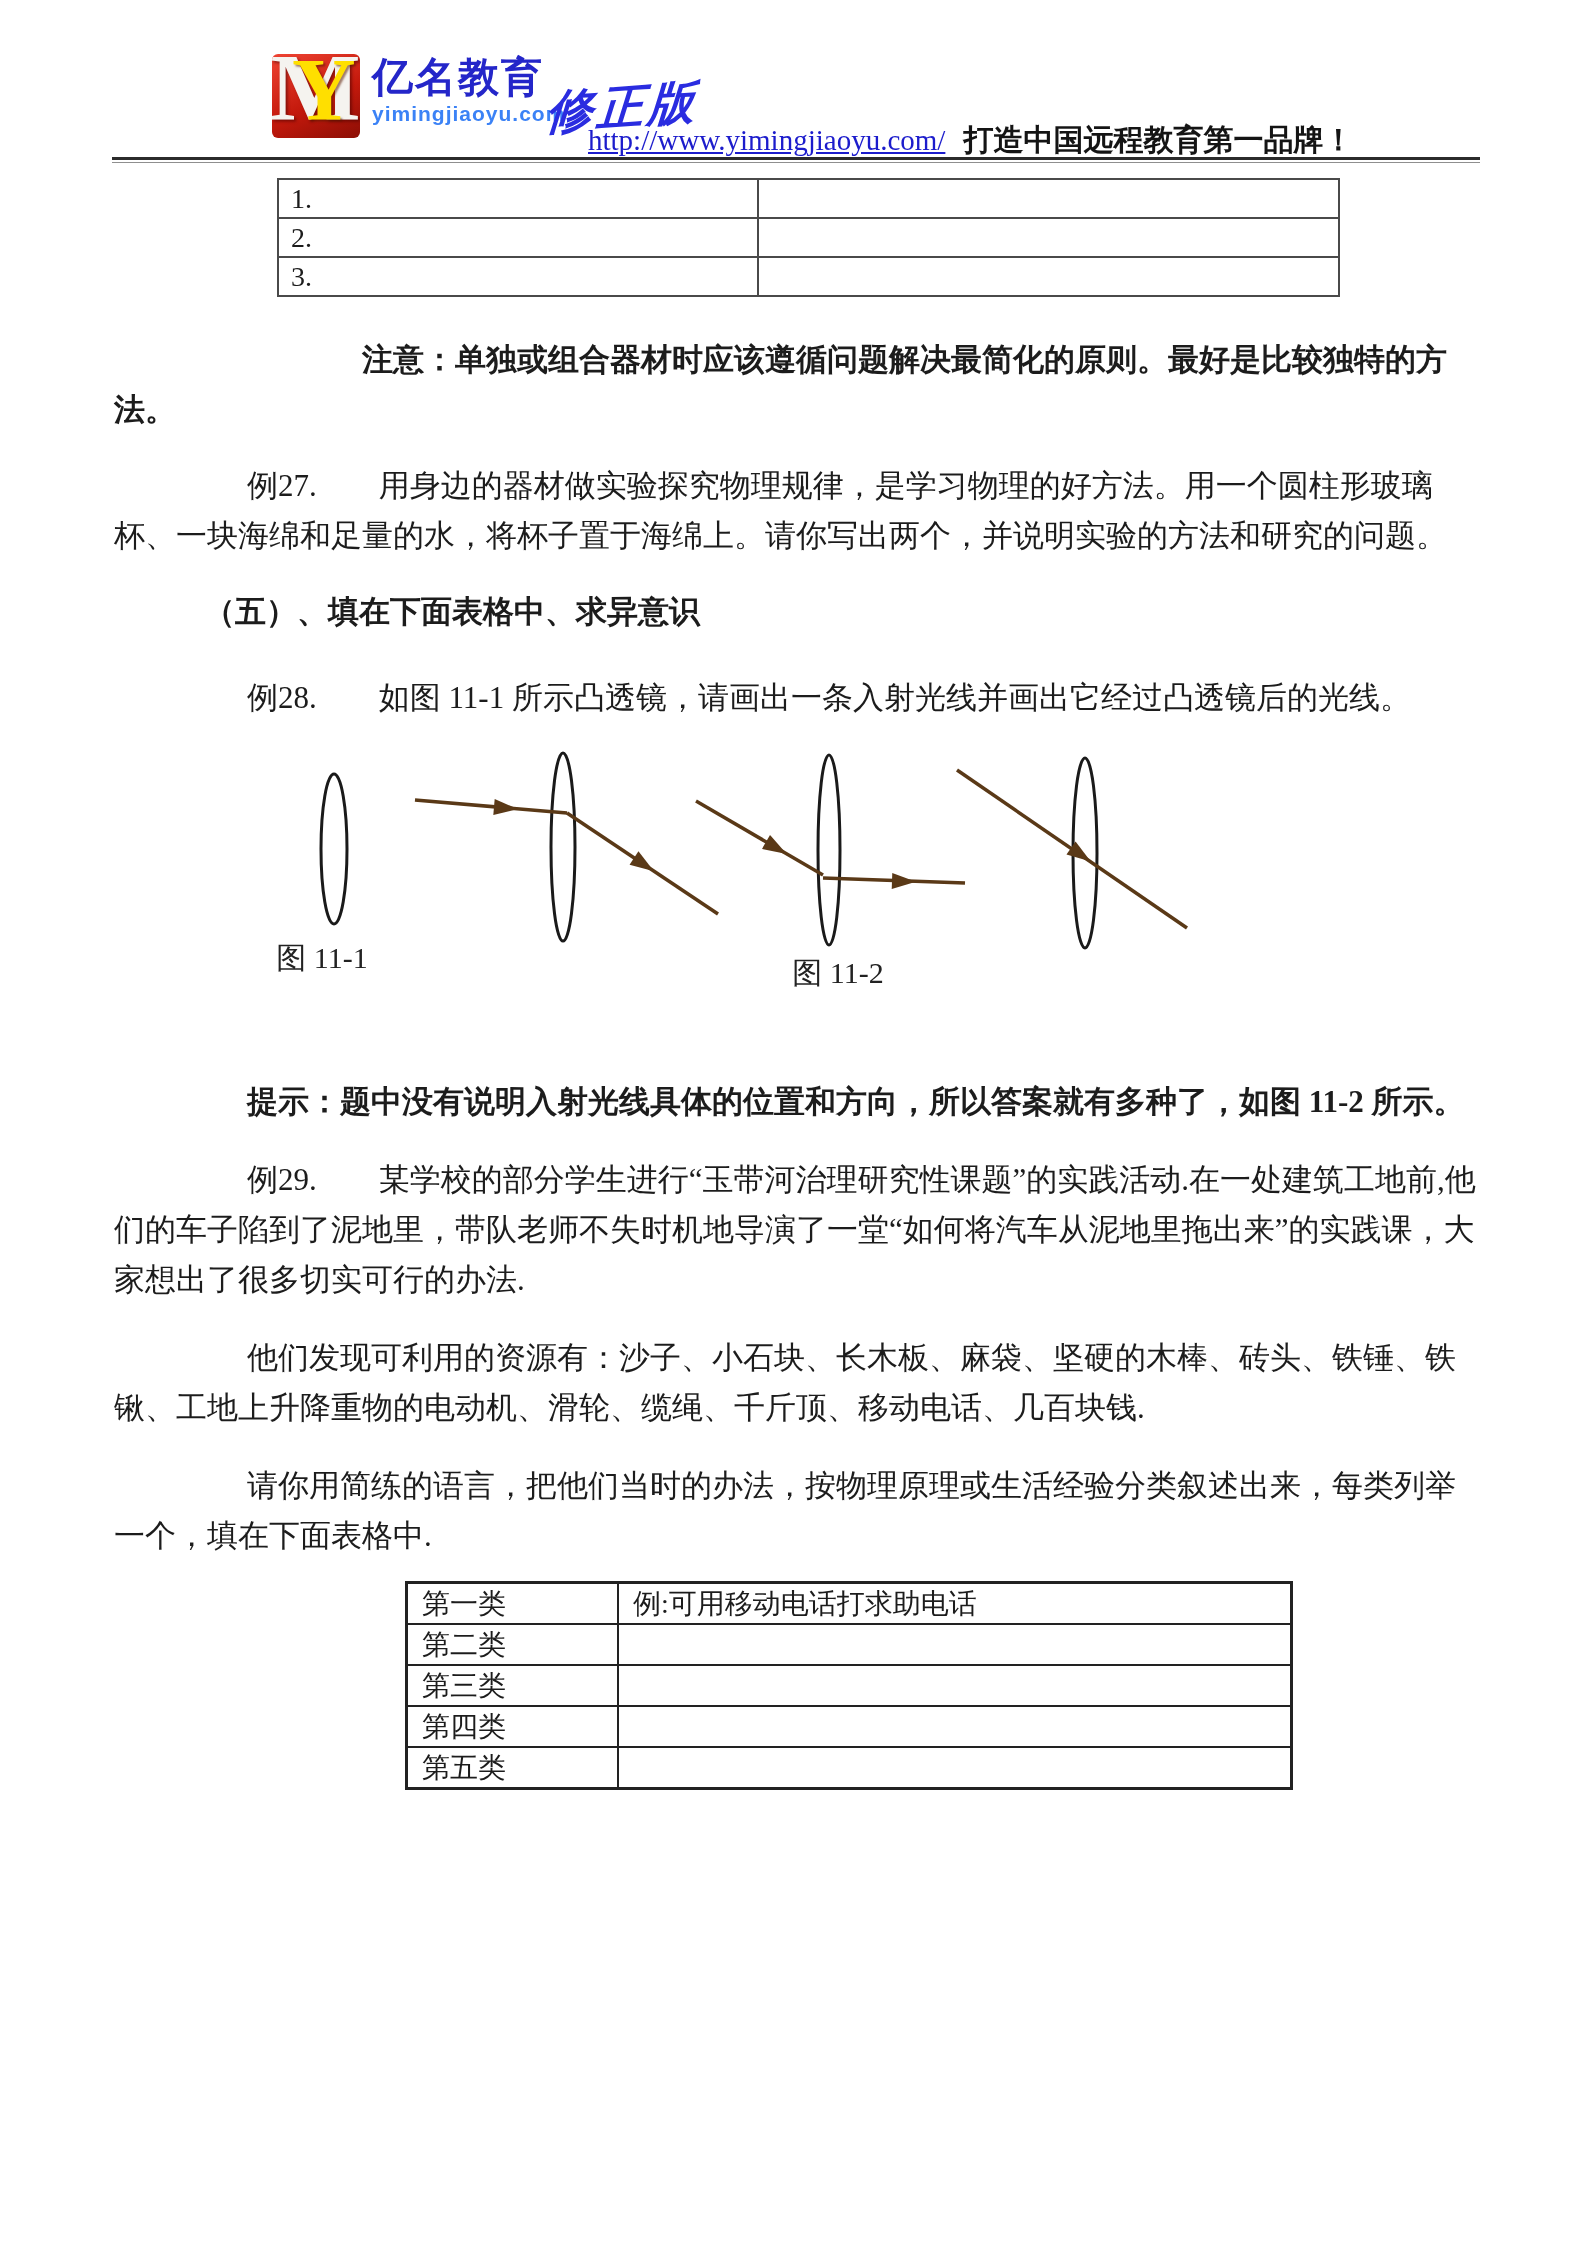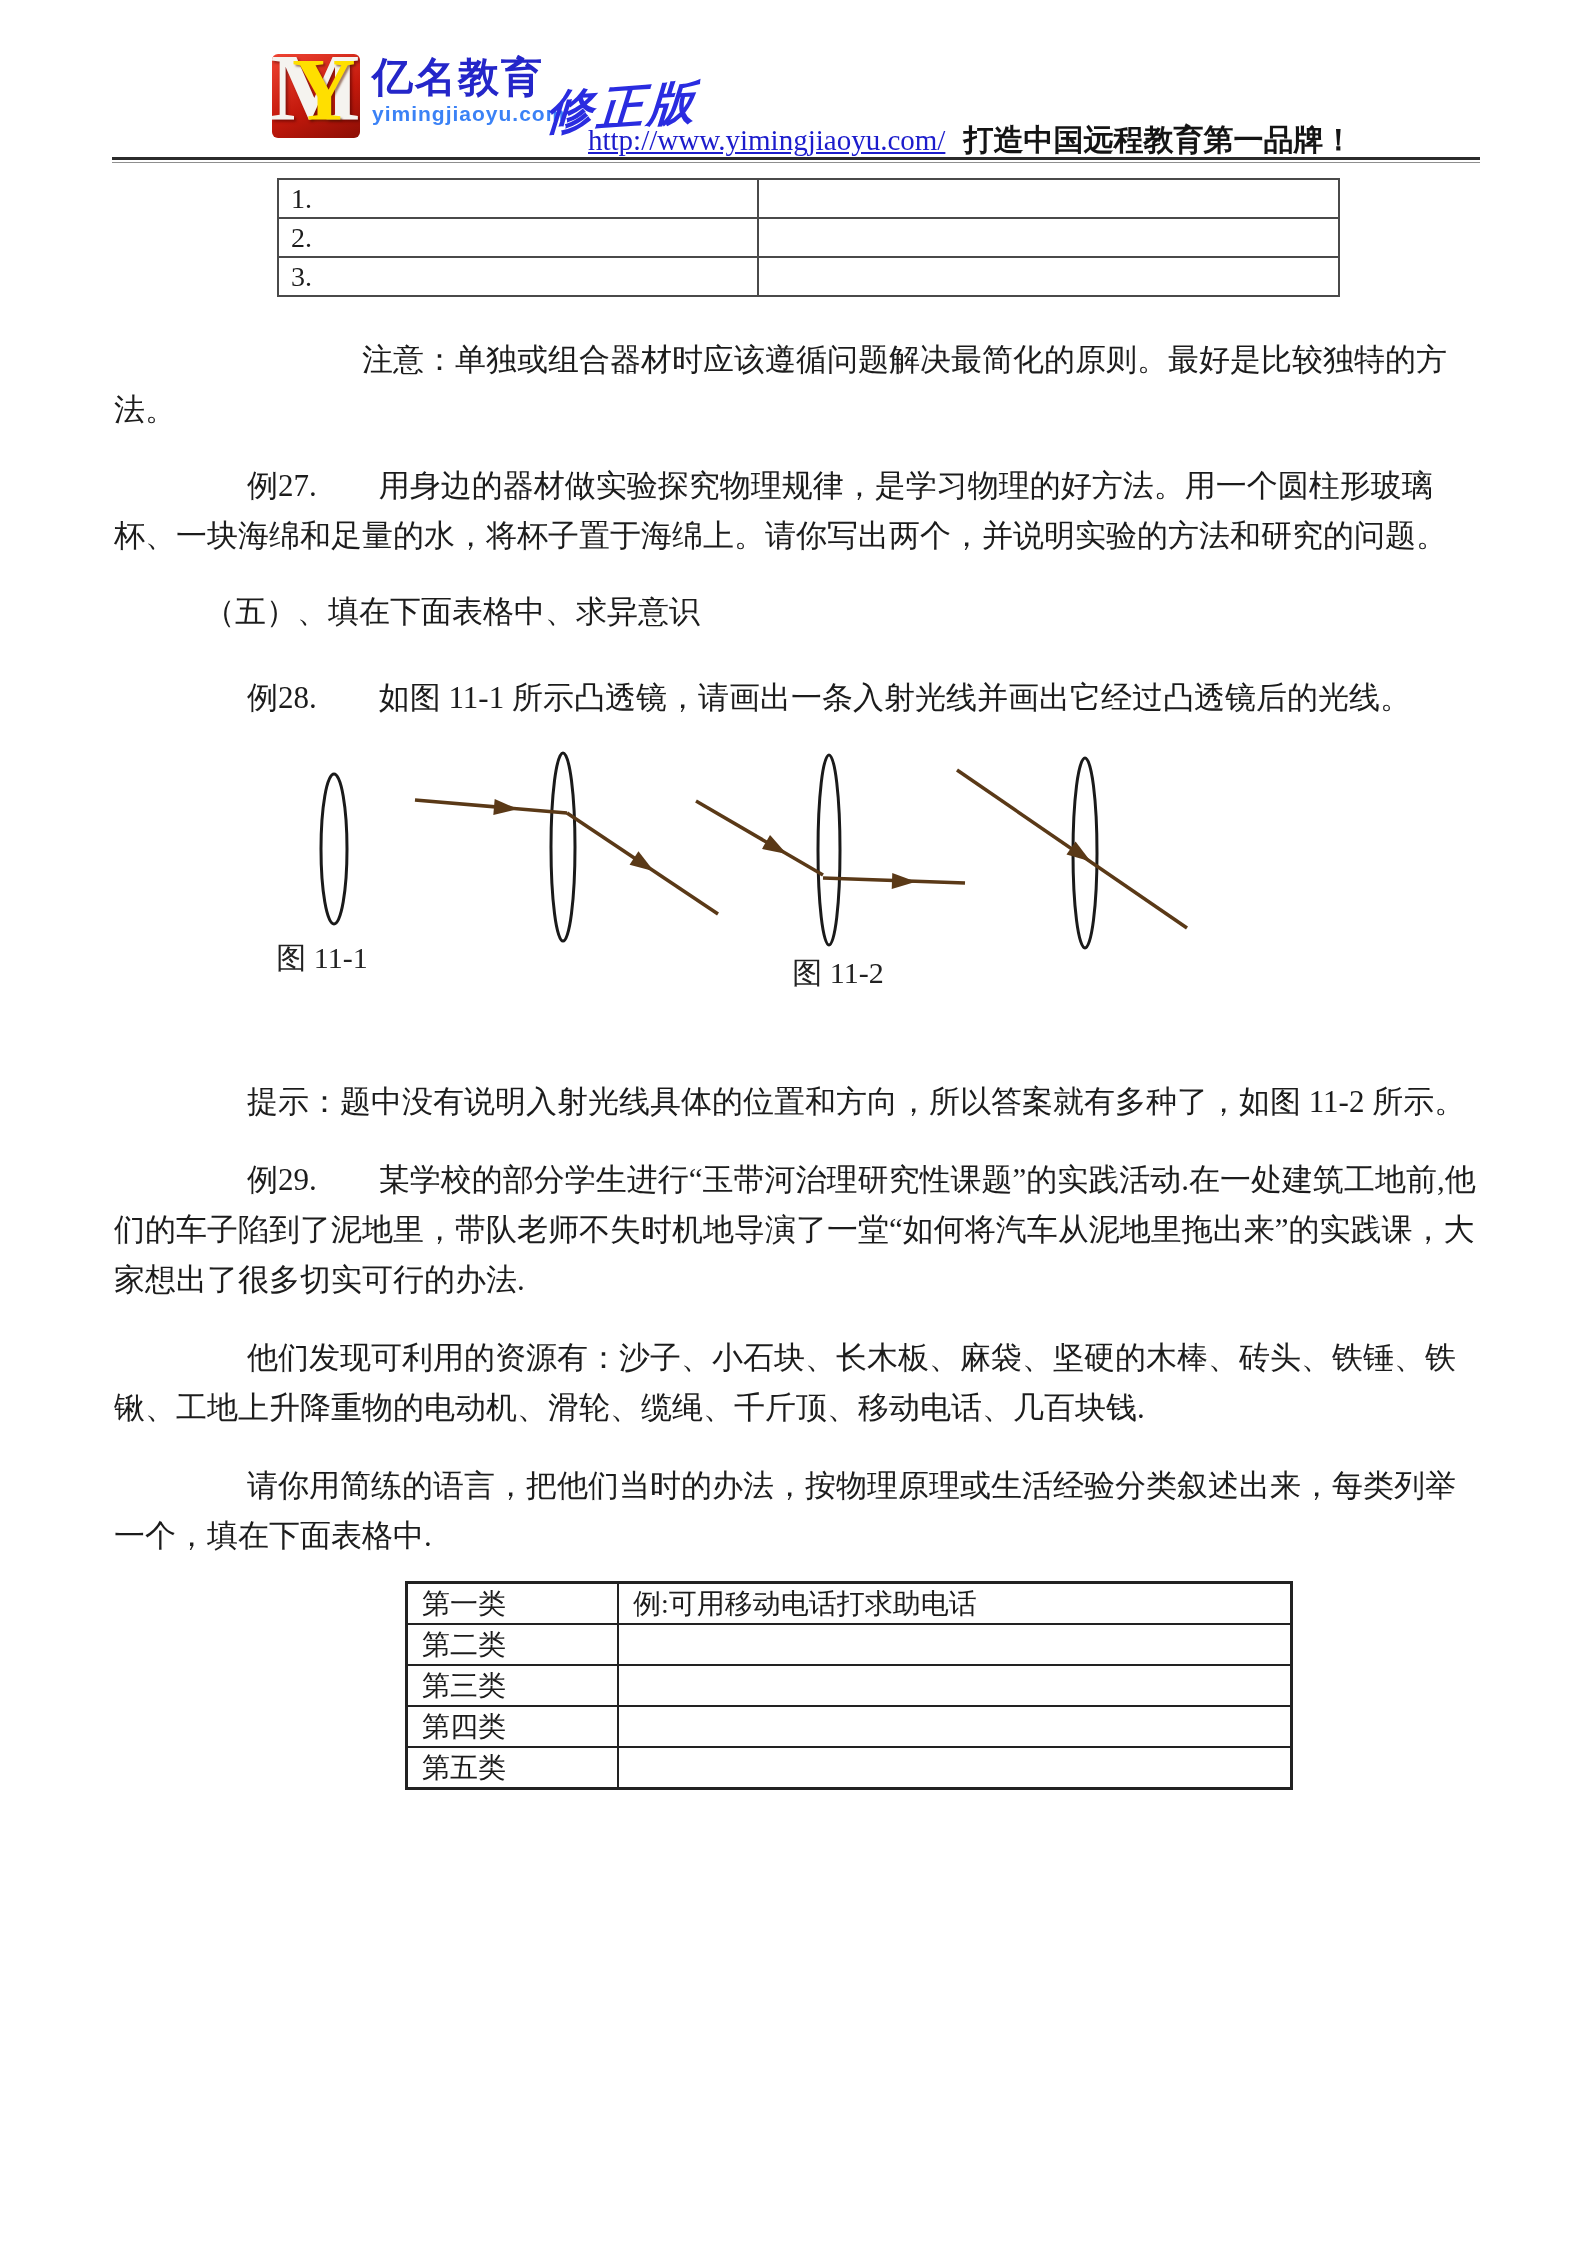--- a/index.html
+++ b/index.html
@@ -60,21 +60,21 @@
     margin-left:163px; width:1063px; border-collapse:collapse;
     table-layout:fixed;
   }
   table.answer-table td {
     border:2px solid #4a4a4a; height:37px; font-size:28px;
     padding:0 0 0 12px; vertical-align:middle;
   }
   table.answer-table td.c1 { width:466px; }
 
   .para { margin:0; font-size:31px; line-height:50px; text-indent:133px; }
-  .bold { font-weight:normal; }
+  .bold { font-weight:bold; }
   .note        { margin-top:38px; text-indent:248px; }
   .p27         { margin-top:26px; }
   .ans27       { margin-top:28px; }
   .sec5        { margin-top:26px; text-indent:90px; }
   .p28         { margin-top:36px; }
   .figure-wrap { margin:8px 0 0 0; }
   .hint        { margin-top:52px; }
   .p29         { margin-top:28px; }
   .resources   { margin-top:28px; }
   .instruction { margin-top:28px; }

